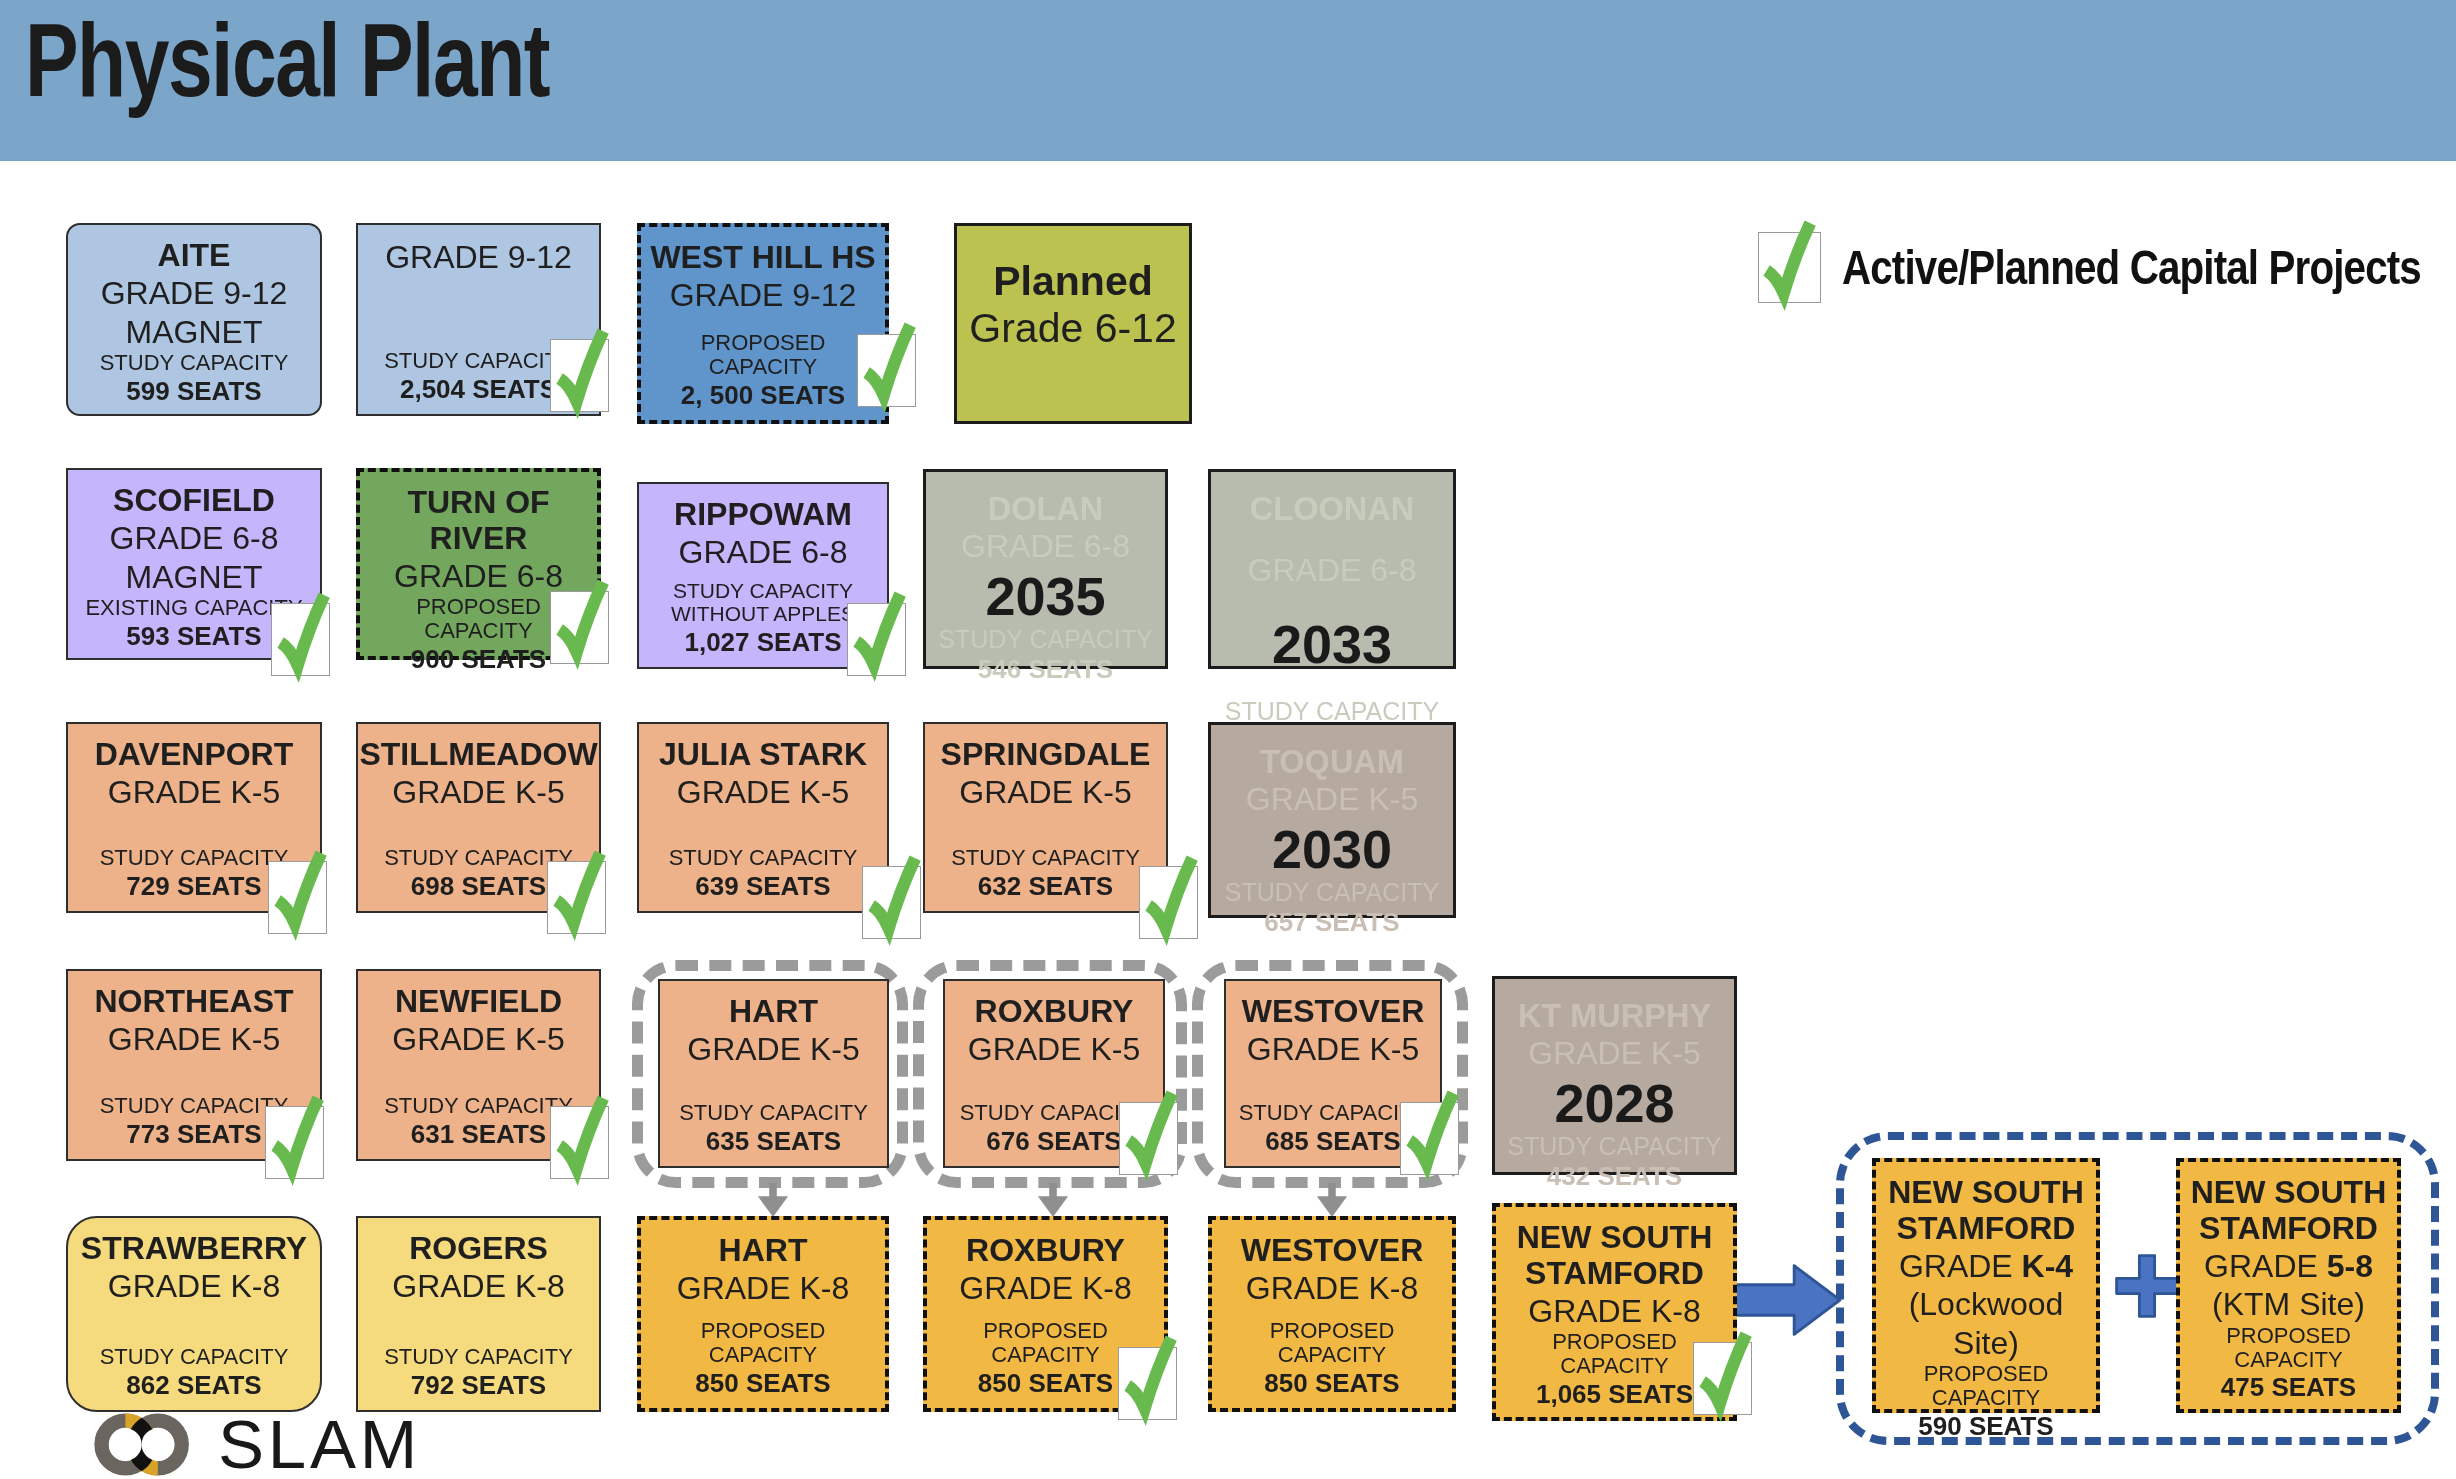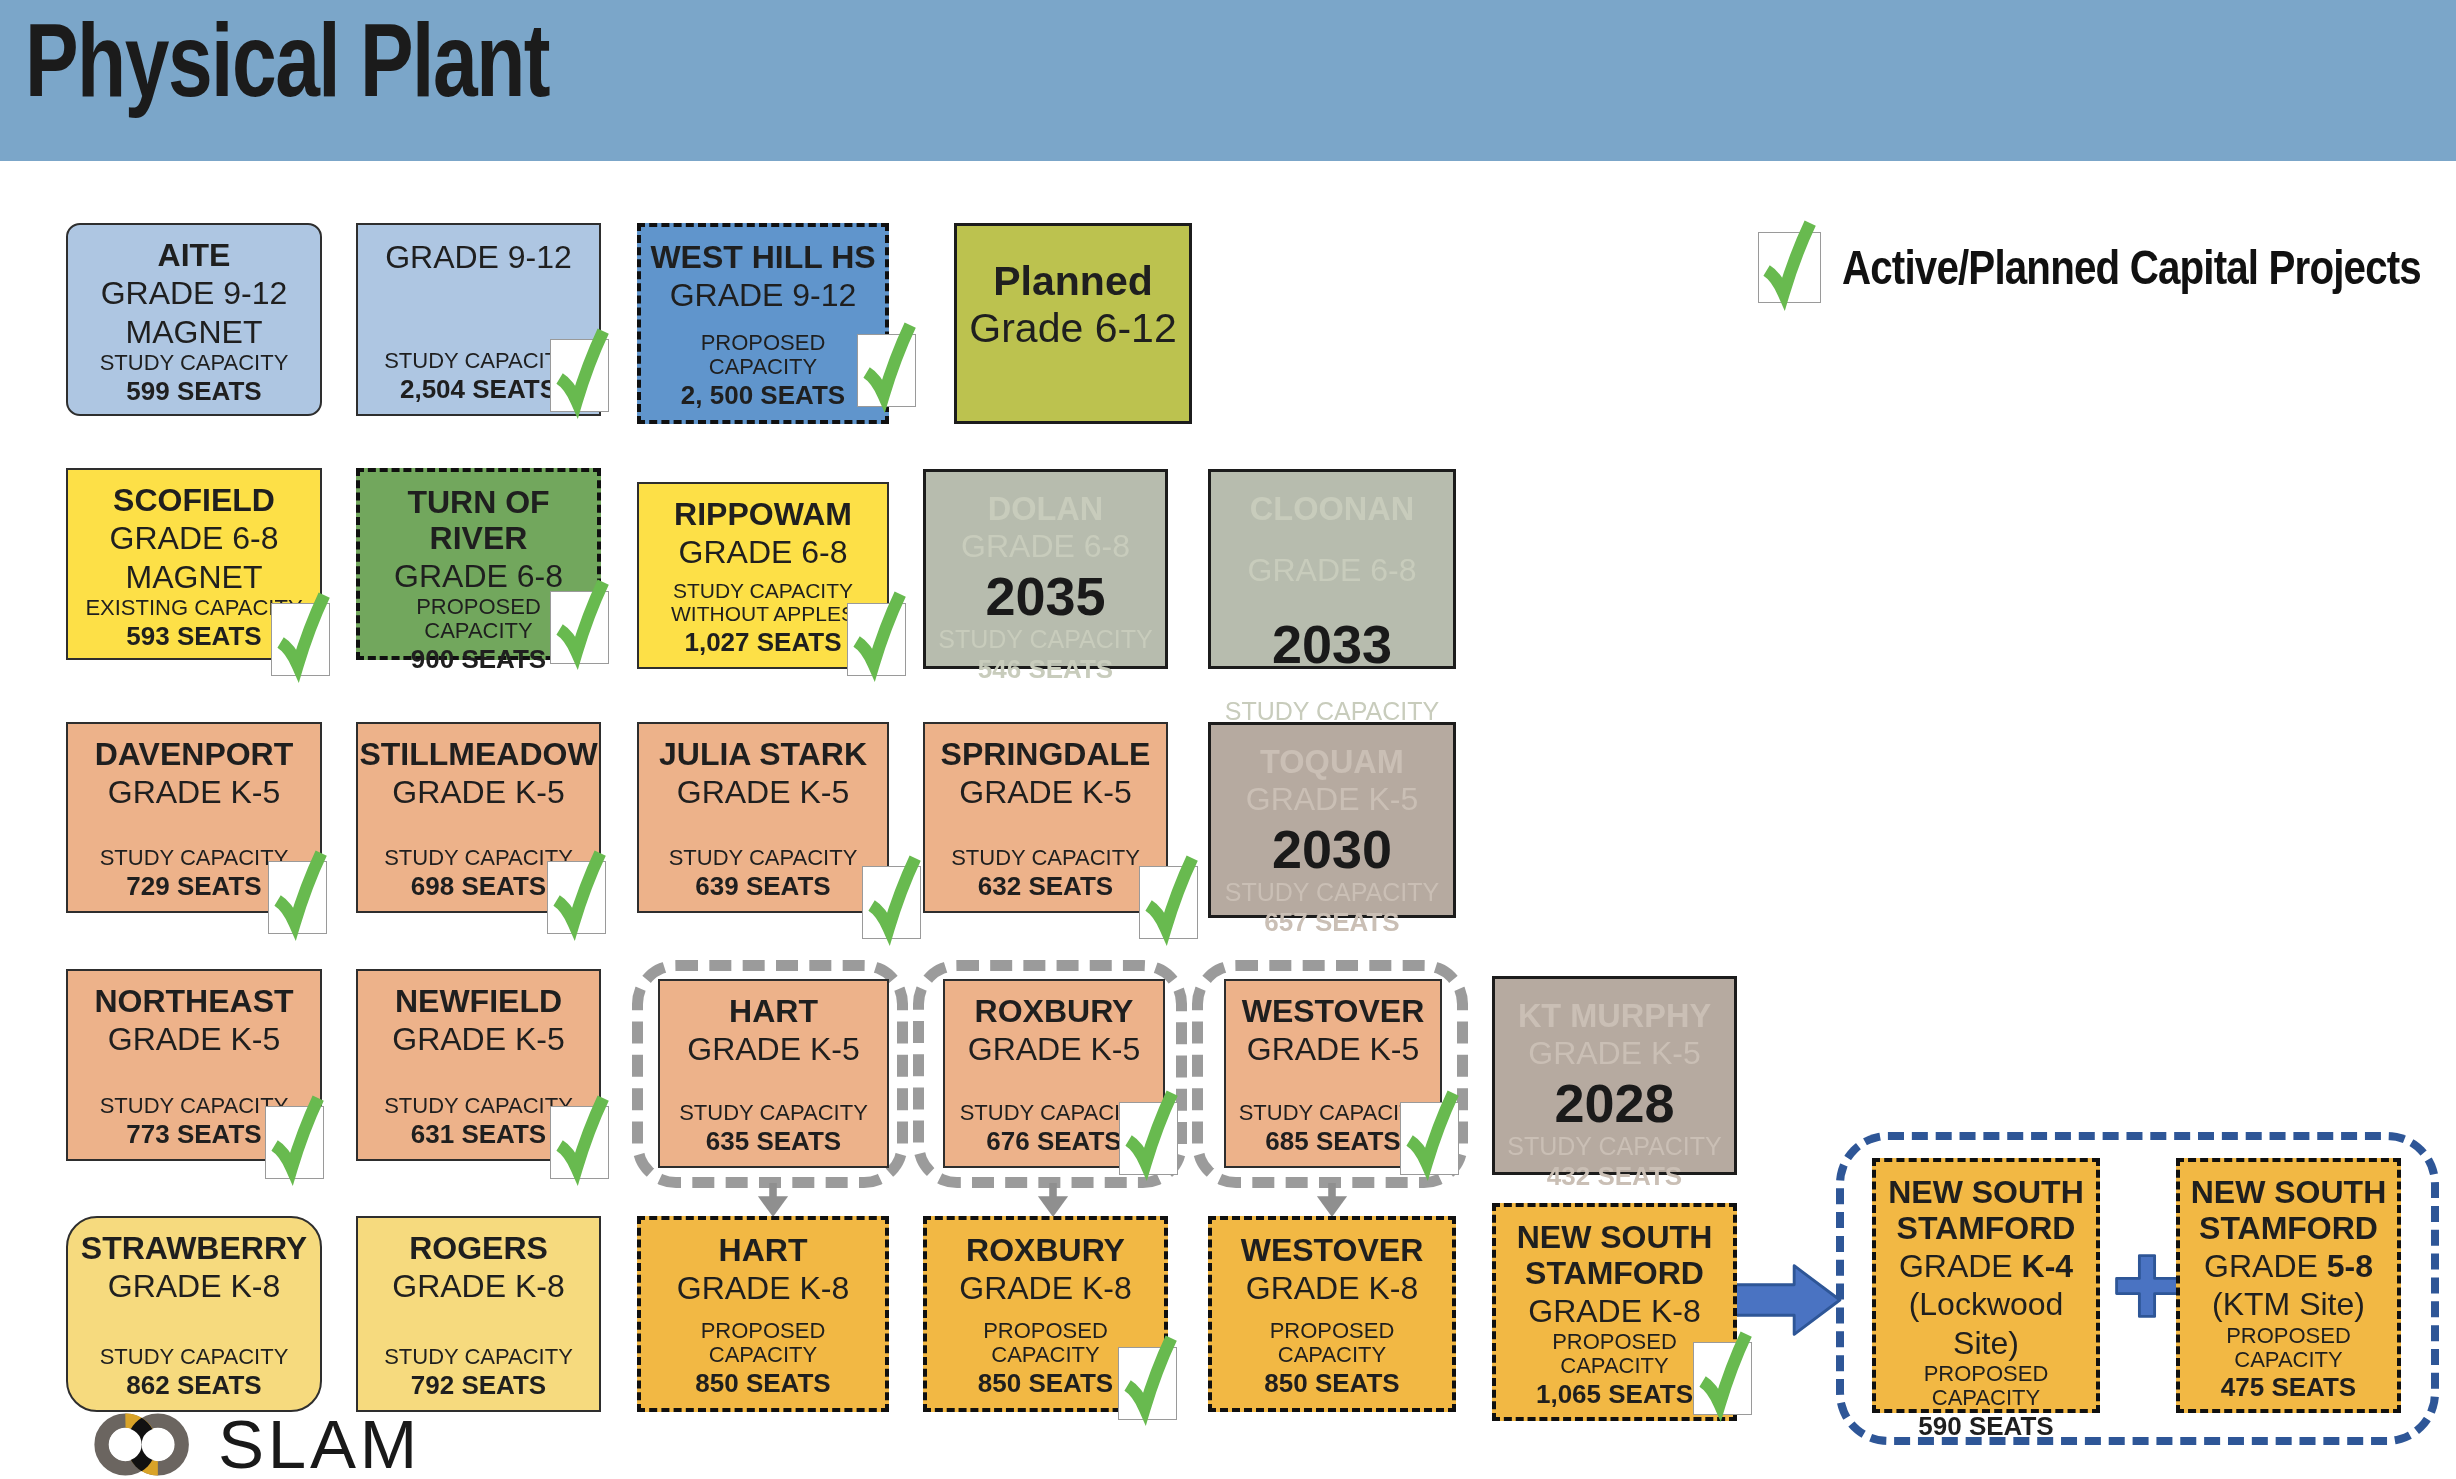--- a/index.html
+++ b/index.html
@@ -28,21 +28,21 @@
   .box .cap-label{font-size:22px;line-height:1.08;}
   .box .seats{font-size:26px;font-weight:700;line-height:1.15;margin-top:1.9px;}
   .box [data-field]:empty{display:none;}
 
   
   .aite,.stamford-hs{background:#aec6e2;}
   .west-hill-hs{background:#6095cc;border:4.8px dashed #101010;}
   .anchor{background:#bcc24f;border:3.8px solid #1c1c1c;padding-top:32.5px;}
   .anchor .name{font-size:41px;}
   .anchor .grade-line{font-size:41px;}
-  .scofield,.rippowam{background:#fde047;}
+  .scofield,.rippowam{background:#c4b5fd;}
   .turn-of-river{background:#72a75d;border:4.8px dashed #101010;}
   .dolan,.cloonan{background:#b7bcae;border:3.8px solid #1c1c1c;}
   .dolan .name,.dolan .grade-line,.dolan .cap-label,.dolan .seats,
   .cloonan .name,.cloonan .grade-line,.cloonan .cap-label,.cloonan .seats{color:#c8ccbc;}
   .toquam,.kt-murphy{background:#b6aaa0;border:3.8px solid #1c1c1c;}
   .toquam .name,.toquam .grade-line,.toquam .cap-label,.toquam .seats,
   .kt-murphy .name,.kt-murphy .grade-line,.kt-murphy .cap-label,.kt-murphy .seats{color:#cabfb5;}
   .davenport,.stillmeadow,.julia-stark,.springdale,.northeast,.newfield,
   .hart-k5,.roxbury-k5,.westover-k5{background:#edb28a;}
   .strawberry,.rogers{background:#f6da7e;}

